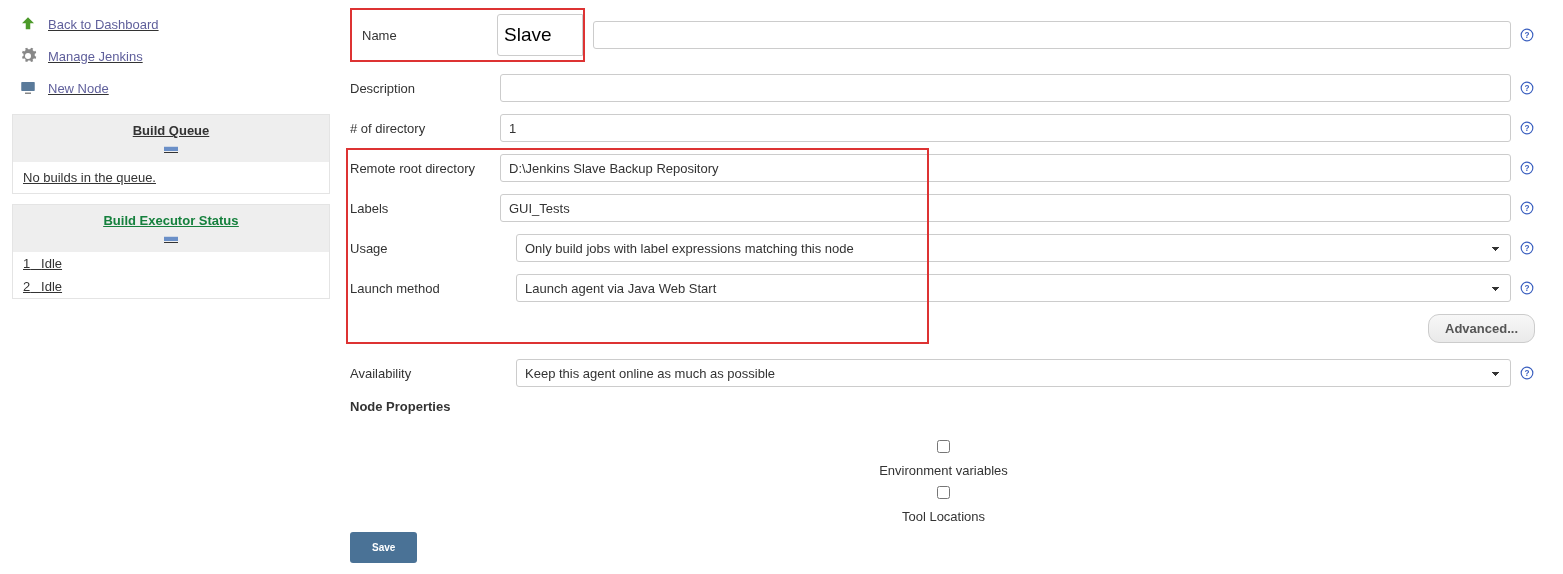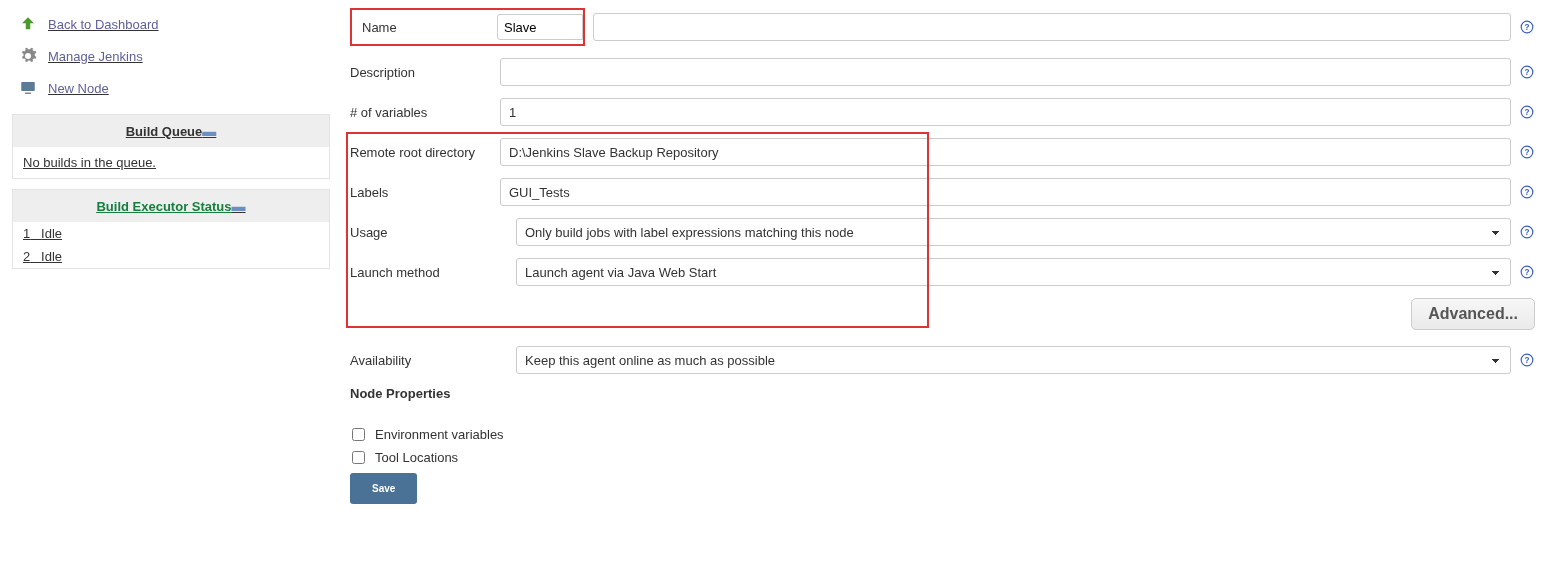--- a/index.html
+++ b/index.html
@@ -2,43 +2,43 @@
 <html><head>
 <meta charset="utf-8">
 <style>
   * { box-sizing: border-box; margin: 0; padding: 0; }
   body { font-family: Arial, Helvetica, sans-serif; font-size: 13px; color: #333; background: #fff; }
   .layout { display: flex; }
   .sidebar { width: 340px; padding: 8px 0 8px 8px; text-decoration: underline; }
   .side-link { display: flex; align-items: center; gap: 10px; padding: 6px 10px; color: #5f5f9b; cursor: pointer; }
   .side-link .ico { width: 20px; height: 20px; display: flex; align-items: center; justify-content: center; }
   .panel { border: 1px solid #e4e4e4; margin: 10px 10px 0 4px; }
-  .panel-header { background: #eee; padding: 8px 10px; font-weight: bold; color: #333; display: flex; align-items: center; justify-content: center; }
+  .panel-header { background: #eee; padding: 8px 10px; font-weight: bold; color: #333; display: flex; align-items: center; justify-content: space-between; flex-direction: column; }
   .panel-header a { color: #15803d; text-decoration: underline; font-weight: bold; }
   .panel-body { padding: 8px 10px; color: #333; }
   .collapse-ico { color: #6a8fc7; font-size: 14px; }
   .exec-row { padding: 4px 10px; color: #333; }
   .main { flex: 1; padding: 8px 28px 30px 10px; }
   .form-row { display: flex; align-items: center; margin-bottom: 12px; }
   .form-row .label { width: 150px; color: #333; }
   .form-row .control { flex: 1; display: flex; align-items: center; gap: 8px; }
   .form-row input[type=text], .form-row select { width: 100%; height: 28px; border: 1px solid #ccc; border-radius: 3px; padding: 0 8px; font-size: 13px; color: #333; background: #fff; }
   .form-row select { appearance: none; background-image: linear-gradient(45deg, transparent 50%, #333 50%), linear-gradient(135deg, #333 50%, transparent 50%); background-position: calc(100% - 14px) 12px, calc(100% - 10px) 12px; background-size: 4px 4px, 4px 4px; background-repeat: no-repeat; margin-left: 16px; }
   .help { width: 16px; height: 16px; color: #3a5fbf; display: flex; align-items: center; justify-content: center; cursor: pointer; flex-shrink: 0; }
   .help svg { width: 14px; height: 14px; }
   .adv-row { display: flex; justify-content: flex-end; margin: 6px 0 16px 0; }
-  .adv-btn { background: linear-gradient(#f7f7f7,#eaeaea); border: 1px solid #ccc; border-radius: 5px; padding: 6px 16px; color: #555; font-weight: bold; cursor: pointer; font-size: 16px; }
+  .adv-btn { background: linear-gradient(#f7f7f7,#eaeaea); border: 1px solid #ccc; border-radius: 11px; padding: 6px 16px; color: #555; font-weight: bold; cursor: pointer; font-size: 13px; }
   .section-title { font-weight: bold; margin: 10px 0 26px 0; color: #333; }
-  .check-row { display: flex; align-items: center; gap: 10px; margin-bottom: 8px; padding-left: 2px; }
+  .check-row { display: flex; align-items: center; gap: 10px; margin-bottom: 8px; padding-left: 2px; flex-direction: column; }
   .check-row input[type=checkbox] { width: 13px; height: 13px; }
   .save-btn { background: #4a7296; color: #fff; border: none; border-radius: 3px; padding: 10px 22px; font-size: 10px; cursor: pointer; font-weight: bold; }
   .name-full-row { display:flex; align-items:center; margin-bottom:12px; gap:8px; }
   .name-full-row .name-box { display:flex; align-items:center; border:2px solid #d33; padding:4px 0 4px 0; }
   .name-full-row .name-box .label { width:145px; padding-left:10px; }
-  .name-full-row .name-box input { width:86px; height:26px; border:1px solid #ccc; border-radius:3px 0 0 3px; padding:0 6px; font-size:13px;}
+  .name-full-row .name-box input { width:86px; height:42px; border:1px solid #ccc; border-radius:3px 0 0 3px; padding:0 6px; font-size:19px;}
   .name-full-row .ext-input { flex:1; height:28px; border:1px solid #ccc; border-radius:3px; }
 </style>
 </head>
 <body>
 
 <div class="layout">
   <div class="sidebar">
     <div class="side-link">
       <span class="ico">
         <svg viewBox="0 0 24 24" width="18" height="18">
@@ -117,21 +117,21 @@
             <svg viewBox="0 0 24 24">
               <circle cx="12" cy="12" r="10" fill="none" stroke="#3a5fbf" stroke-width="2"></circle>
               <text x="12" y="17" text-anchor="middle" font-size="14" fill="#3a5fbf" font-weight="bold">?</text>
             </svg>
           </span>
       </div>
     </div>
 
     
     <div class="form-row">
-      <div class="label"># of variables</div>
+      <div class="label"># of directory</div>
       <div class="control">
         <input type="text" value="1" style="">
         <span class="help">
             <svg viewBox="0 0 24 24">
               <circle cx="12" cy="12" r="10" fill="none" stroke="#3a5fbf" stroke-width="2"></circle>
               <text x="12" y="17" text-anchor="middle" font-size="14" fill="#3a5fbf" font-weight="bold">?</text>
             </svg>
           </span>
       </div>
     </div>

